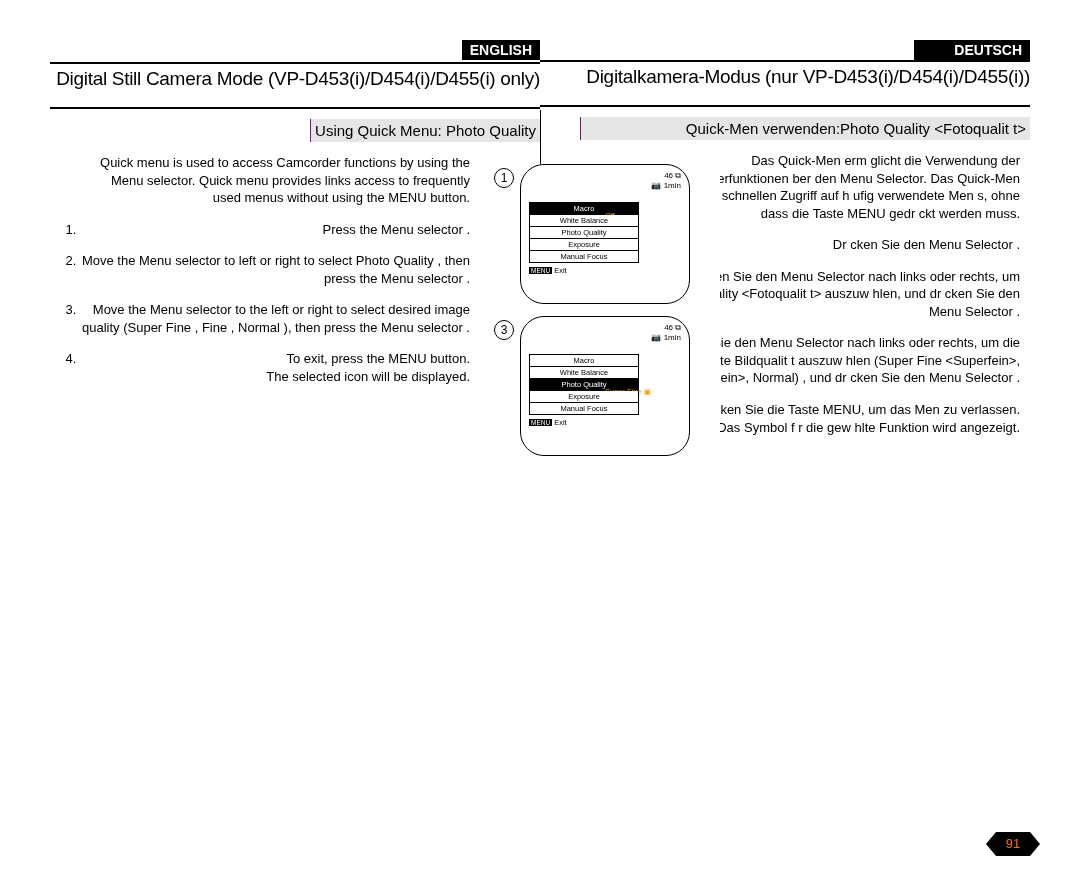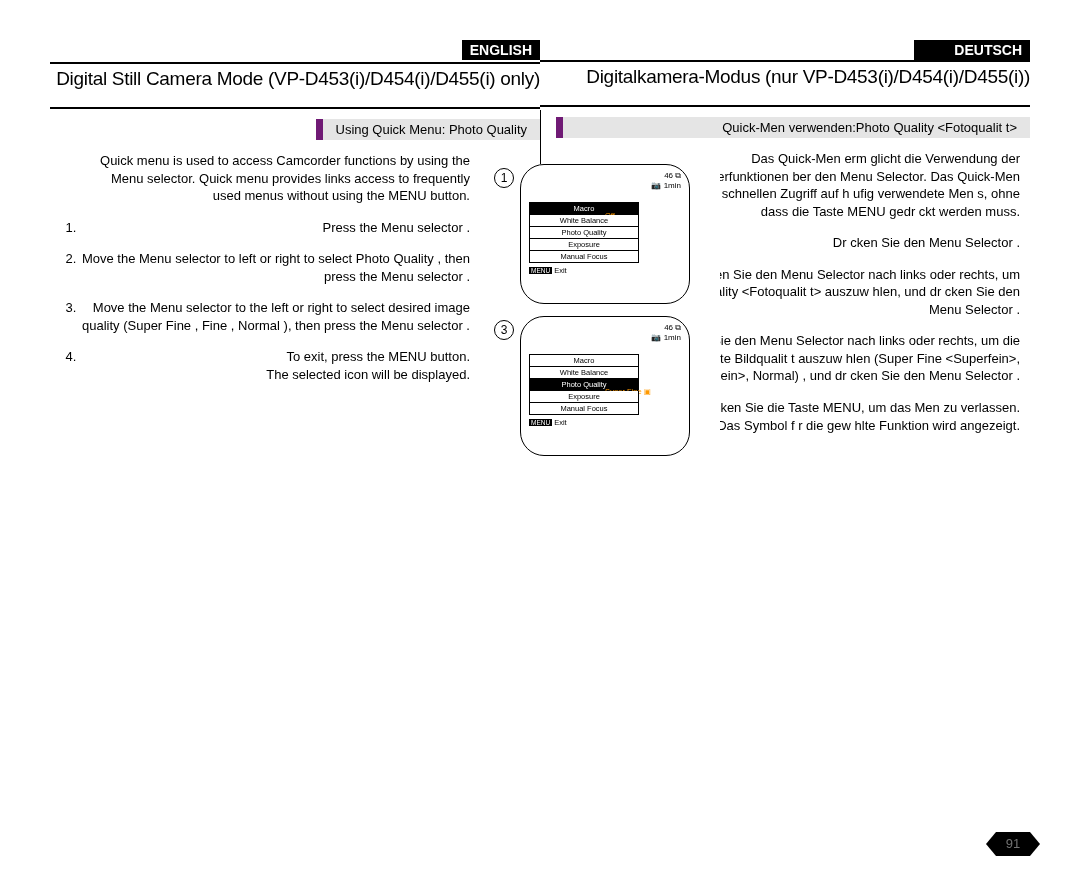--- a/index.html
+++ b/index.html
@@ -48,23 +48,23 @@
     clear: both;
   }
   .title {
     font-size: 19px;
     font-family: "Helvetica Neue", Arial, sans-serif;
     font-weight: 400;
     letter-spacing: -0.3px;
   }
   .sub-head {
     background: #e5e5e5;
-    border-left: 7px solid #701a75;
-    font-size: 13px;
-    padding: 3px 13px;
+    border-left: 1px solid #701a75;
+    font-size: 15px;
+    padding: 3px 4px;
     margin-bottom: 12px;
     display: inline-block;
   }
   .col.right .sub-head { width: 90%; }
   .body-text {
     font-size: 13px;
     line-height: 1.35;
     margin: 0 0 14px 30px;
   }
   ol.steps {
@@ -165,21 +165,21 @@
     font-size: 6.5px;
     margin-right: 2px;
   }
   .page-num {
     position: absolute;
     right: 50px;
     bottom: 24px;
     width: 34px;
     height: 24px;
     background: #000;
-    color: #737373;
+    color: #f97316;
     font-size: 13px;
     text-align: center;
     line-height: 24px;
   }
   .page-num::before, .page-num::after {
     content: "";
     position: absolute;
     top: 0;
     width: 0; height: 0;
     border-top: 12px solid transparent;

